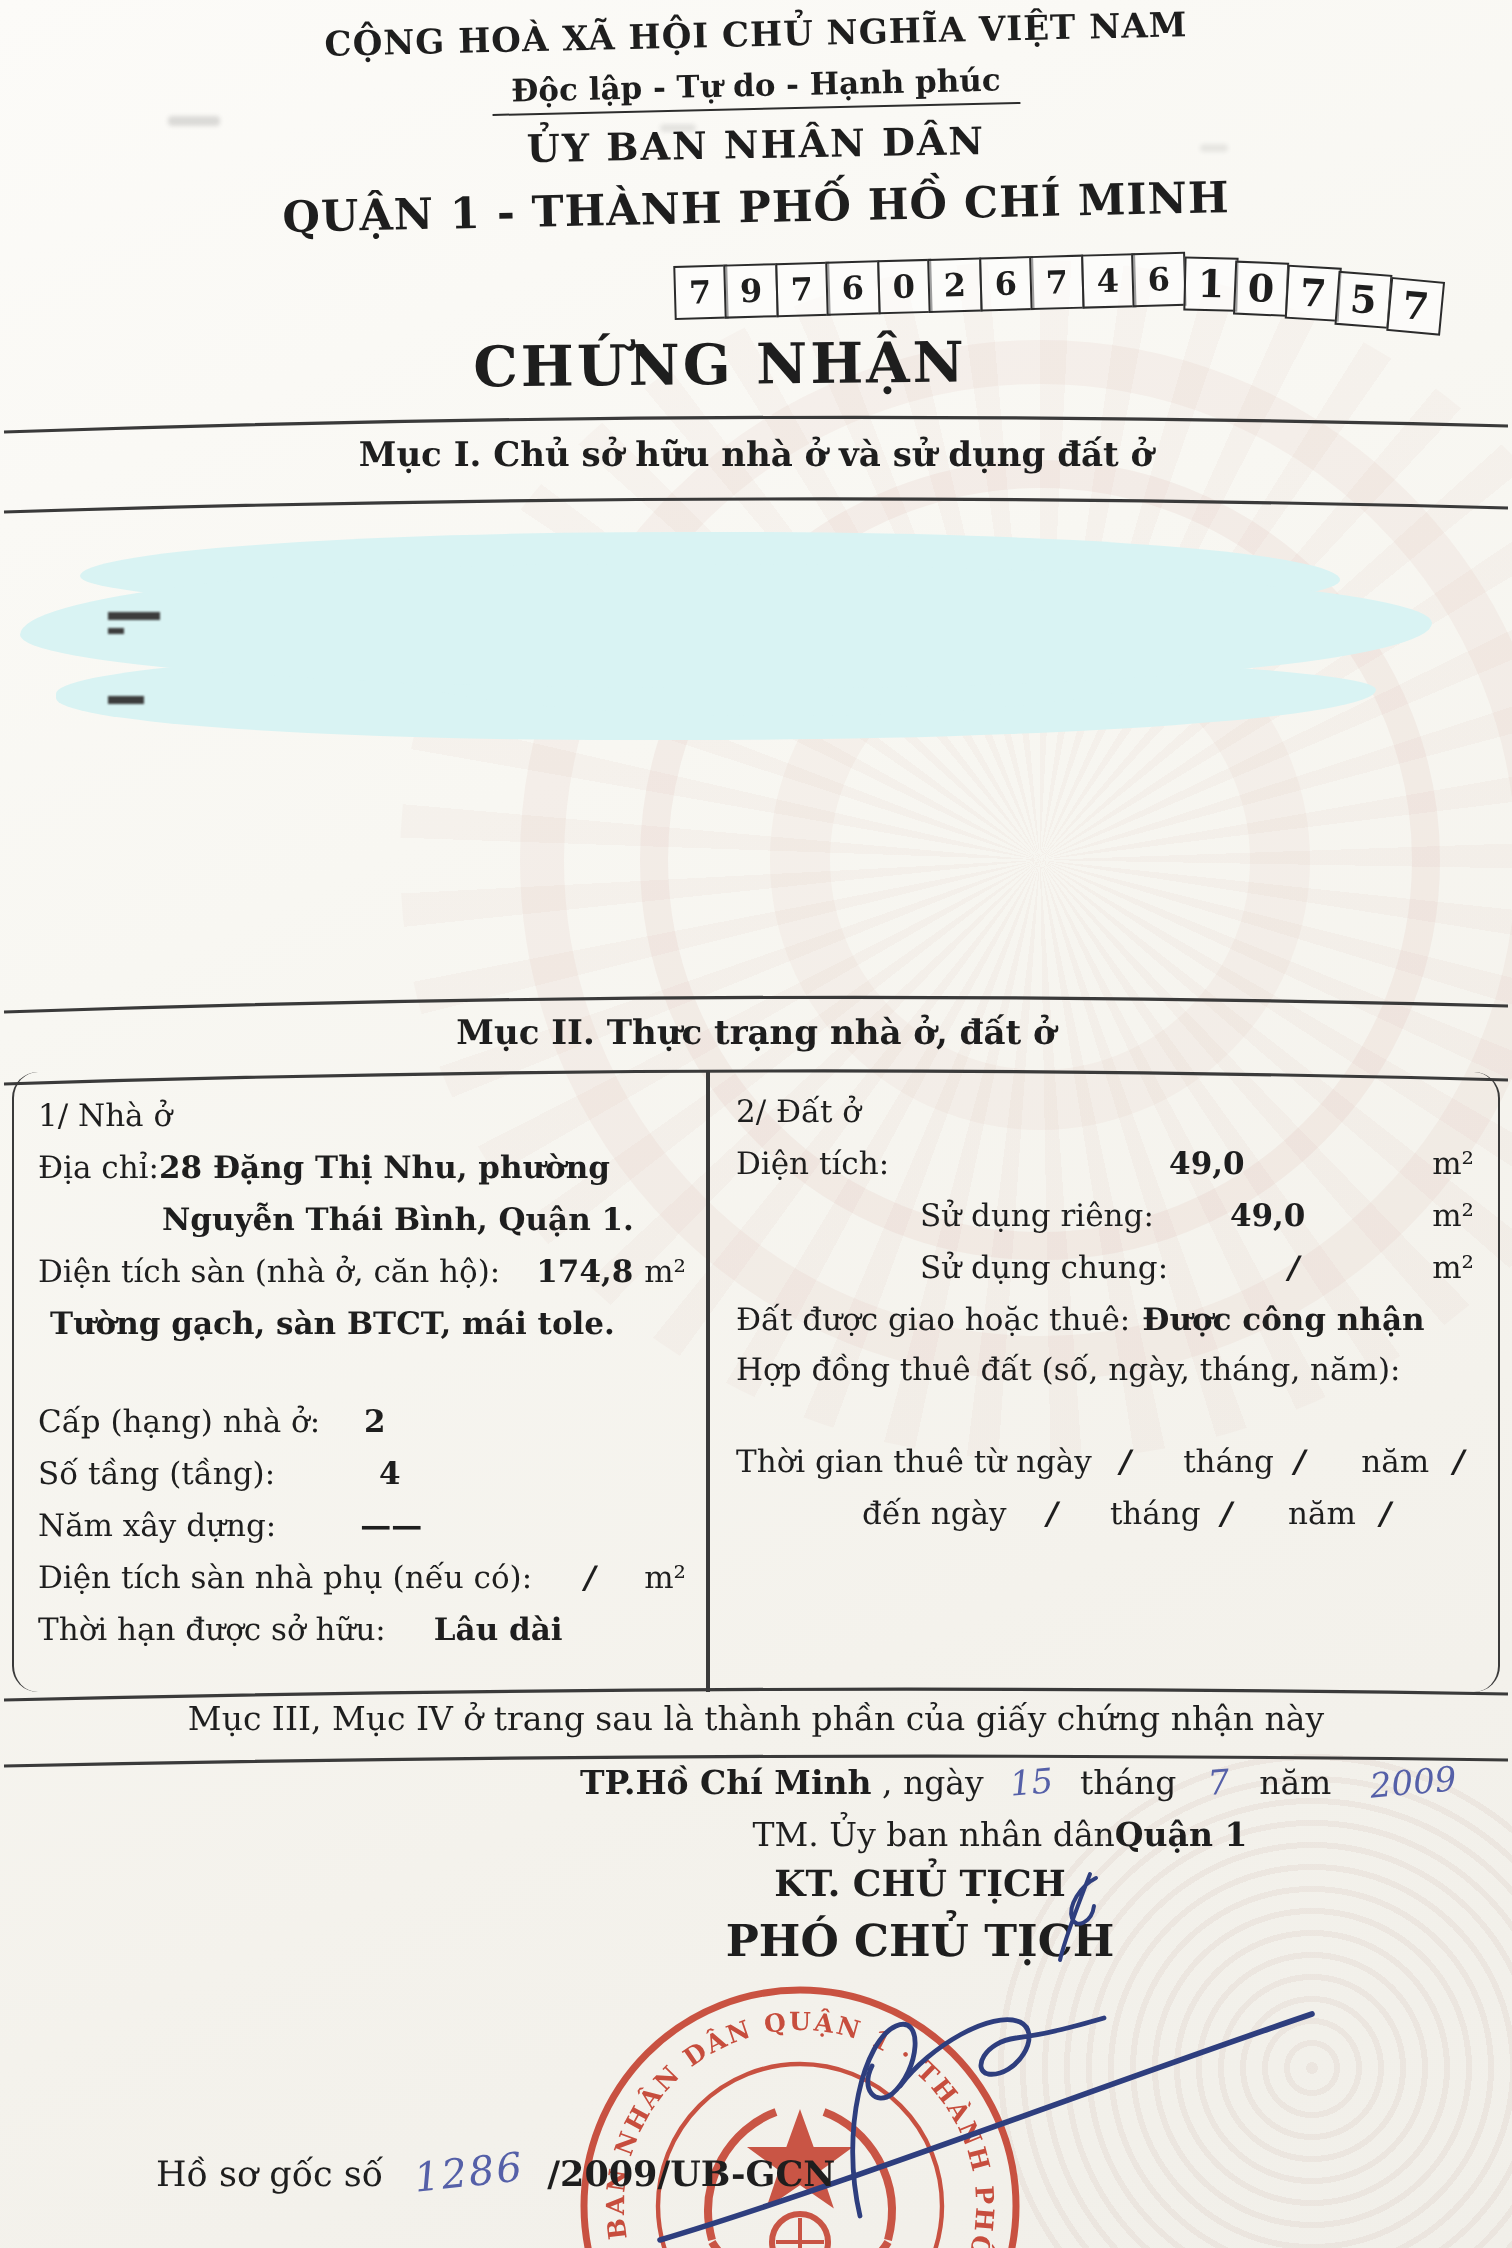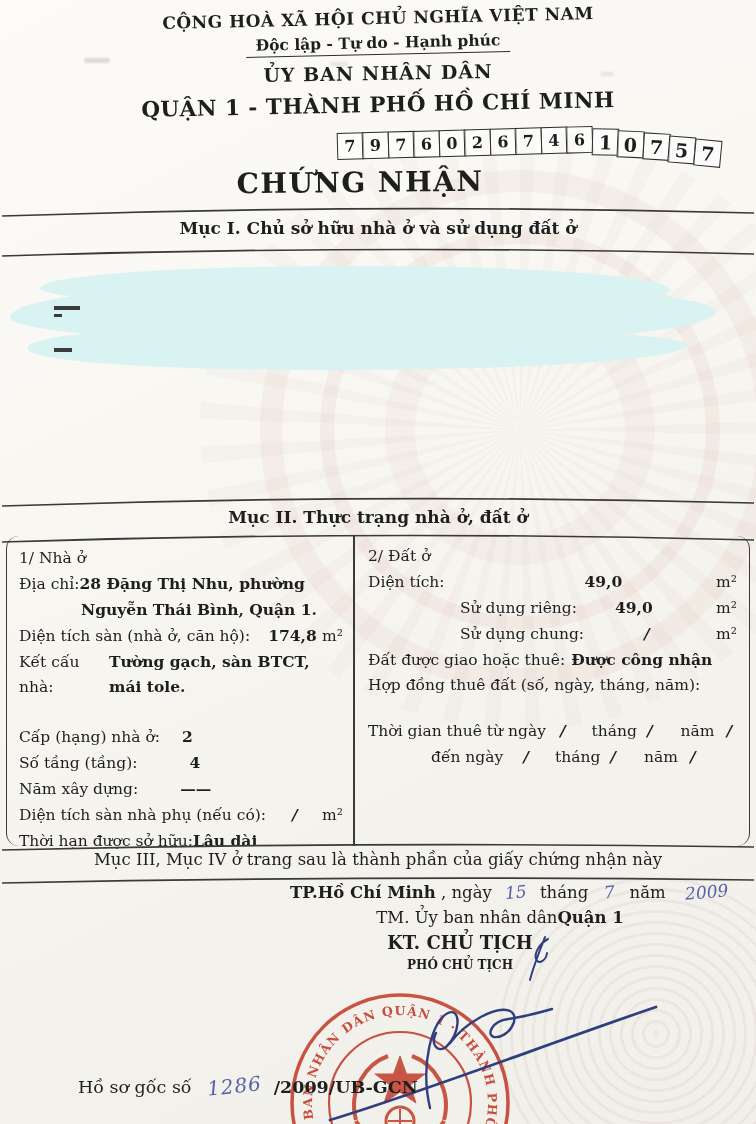--- a/index.html
+++ b/index.html
@@ -84,21 +84,21 @@
   
   .muc3-note { position:absolute; left:0; top:850px; width:756px; text-align:center; font-size:16.5px; }
 
   
   .date-line { position:absolute; left:290px; top:882px; font-size:16.5px; white-space:nowrap; }
   .hand { font-family:"DejaVu Serif","Liberation Serif",serif; font-style:italic;
     color:var(--handwriting-blue,#5560a8); font-weight:normal; }
   .hw-day,.hw-month,.hw-year { display:inline-block; font-size:17px; transform:rotate(-5deg); }
   .tm-line { position:absolute; left:300px; top:908px; width:400px; text-align:center; font-size:16.5px; }
   .kt-line { position:absolute; left:300px; top:932px; width:320px; text-align:center; font-size:18px; font-weight:bold; }
-  .pct-line { position:absolute; left:300px; top:958px; width:320px; text-align:center; font-size:12px; font-weight:bold; }
+  .pct-line { position:absolute; left:300px; top:958px; width:320px; text-align:center; font-size:22px; font-weight:bold; }
 
   .footer-line { position:absolute; left:78px; top:1074px; font-size:17.5px; white-space:nowrap; }
   .hw-dossier { display:inline-block; font-size:20px; transform:rotate(-6deg); letter-spacing:1px; }
 
   .seal-svg { position:absolute; left:278px; top:978px; }
   .sig-svg { position:absolute; left:300px; top:925px; pointer-events:none; }
 </style>
 </head>
 <body>
 
@@ -173,21 +173,20 @@
       </div>
       <div class="hang">
         <span>Địa chỉ:</span><span class="val">28 Đặng Thị Nhu,  phường Nguyễn Thái Bình, Quận 1.</span>
       </div>
       <div class="row">
         <span>Diện tích sàn (nhà ở, căn hộ):</span>
         <span class="val" style="margin-left:18px">174,8</span>
         <span class="unit">m²</span>
       </div>
       <div class="row">
-        <span>Kết cấu nhà:</span>
         <span class="val" style="margin-left:6px">Tường gạch, sàn BTCT, mái tole.</span>
       </div>
       <div class="sp24"></div>
       <div class="row">
         <span>Cấp (hạng) nhà ở:</span>
         <span class="val" style="margin-left:22px">2</span>
       </div>
       <div class="row">
         <span>Số tầng (tầng):</span>
         <span class="val" style="margin-left:52px">4</span>
@@ -196,21 +195,21 @@
         <span>Năm xây dựng:</span>
         <span style="margin-left:42px;font-weight:bold">——</span>
       </div>
       <div class="row">
         <span>Diện tích sàn nhà phụ (nếu có):</span>
         <span class="slash" style="margin-left:26px">/</span>
         <span class="unit">m²</span>
       </div>
       <div class="row">
         <span>Thời hạn được sở hữu:</span>
-        <span class="val" style="">Lâu dài</span>
+        <span class="val" style="margin-left:24px">Lâu dài</span>
       </div>
     </div>
 
     <div class="col col-right">
       <div class="row">
         <span>2/ Đất ở</span>
       </div>
       <div class="row">
         <span>Diện tích:</span>
         <span class="val" style="margin-left:140px">49,0</span>

